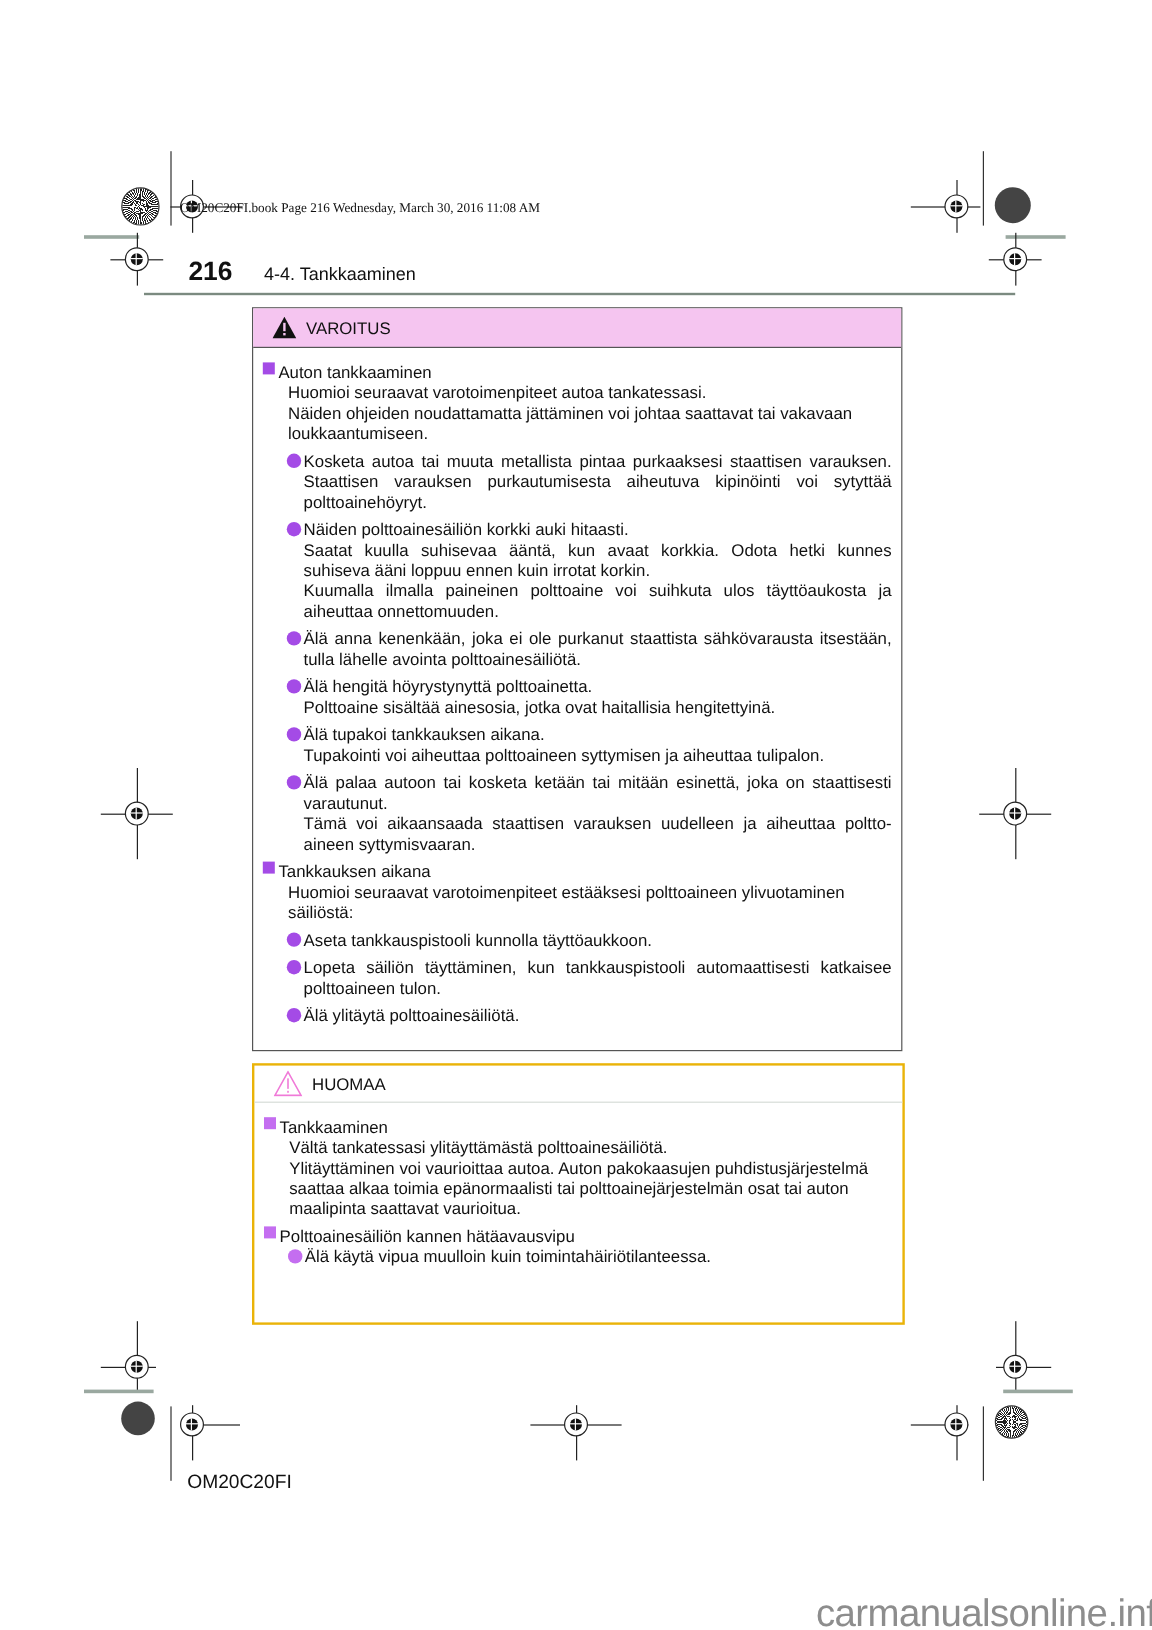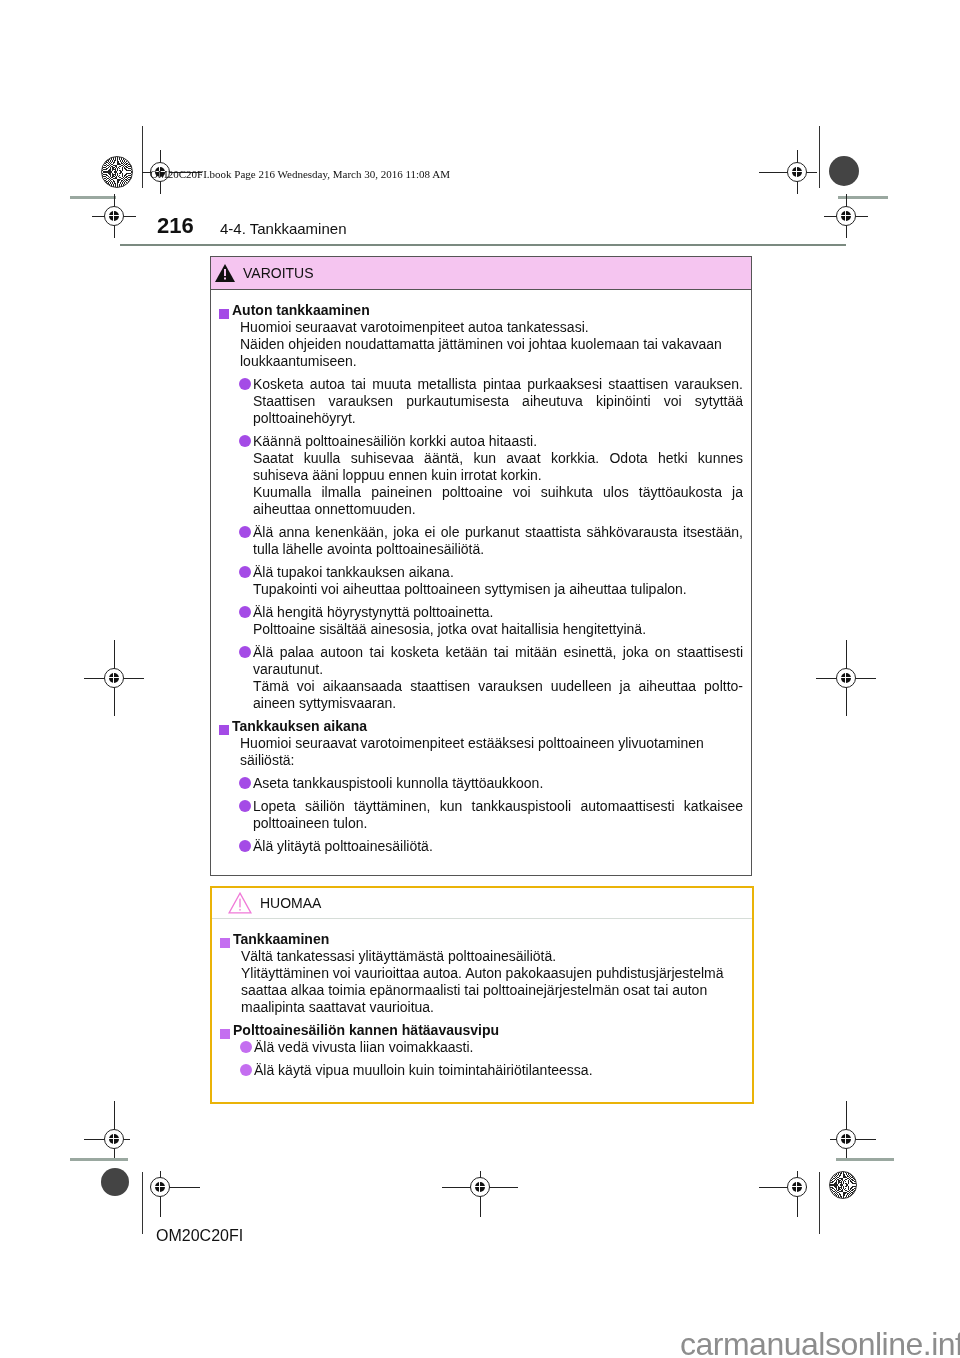--- a/index.html
+++ b/index.html
@@ -19,26 +19,26 @@
   .vline { position:absolute; width:1px; background:#333; }
   .gline { position:absolute; height:3px; background:#9aa8a0; }
 
   .bookline { position:absolute; left:150px; top:168px; font-family:"Liberation Serif", serif; font-size:11px; color:#111; }
   .pnum { position:absolute; left:157px; top:213px; font-weight:bold; font-size:22px; }
   .section { position:absolute; left:220px; top:220px; font-size:15px; }
   .hr { position:absolute; left:120px; top:244px; width:726px; height:2px; background:#7b8a80; }
 
   .box { position:absolute; left:210px; width:540px; }
   .warn { top:256px; height:618px; border:1px solid #555; }
-  .warn .head { background:#f5c5f0; height:32px; border-bottom:1px solid #555; display:flex; align-items:center; padding-left:4px; font-size:14px; }
+  .warn .head { background:#f5c5f0; height:32px; border-bottom:1px solid #555; display:flex; align-items:center; padding-left:16px; font-size:14px; }
   .note { top:886px; height:214px; border:2px solid #eab308; }
   .note .head { height:30px; border-bottom:1px solid #d6ddd8; display:flex; align-items:center; padding-left:16px; font-size:14px; }
   .icon-warn { width:20px; height:18px; margin-right:8px; }
   .body { padding:10px 8px 0 8px; font-size:14px; line-height:17px; }
-  .sub { font-weight:bold; display:flex; align-items:flex-end; margin-top:2px; }
+  .sub { font-weight:normal; display:flex; align-items:flex-start; margin-top:2px; }
   .sq { width:10px; height:10px; background:#a44be6; display:inline-block; margin-right:3px; }
   .note .sq { background:#c46ef0; }
   .para { padding-left:21px; margin-bottom:6px; }
   .bullet { display:flex; padding-left:20px; margin-bottom:6px; text-align:justify; }
   .bdot { flex:0 0 12px; height:12px; width:12px; border-radius:50%; background:#a44be6; margin-top:2px; margin-right:2px; }
   .note .bdot { background:#c46ef0; }
   .btext { flex:1; }
   .line { display:block; }
   .footer-code { position:absolute; left:156px; top:1227px; font-size:16px; }
   .watermark { position:absolute; left:680px; top:1326px; font-size:32px; color:#8d8d8d; letter-spacing:-0.5px; }
@@ -143,54 +143,54 @@
     </svg>
     <span>VAROITUS</span>
   </div>
   <div class="body" id="warn-body">
       <div class="sub">
         <span class="sq"></span>
         <span>Auton tankkaaminen</span>
       </div>
       <div class="para">
         <span class="line">Huomioi seuraavat varotoimenpiteet autoa tankatessasi.</span>
-        <span class="line">Näiden ohjeiden noudattamatta jättäminen voi johtaa kuolemaan tai vakavaan loukkaantumiseen.</span>
+        <span class="line">Näiden ohjeiden noudattamatta jättäminen voi johtaa saattavat tai vakavaan loukkaantumiseen.</span>
       </div>
       <div class="bullet">
         <span class="bdot"></span>
         <div class="btext">
           <span class="line">Kosketa autoa tai muuta metallista pintaa purkaaksesi staattisen varauksen. Staattisen varauksen purkautumisesta aiheutuva kipinöinti voi sytyttää polttoainehöyryt.</span>
         </div>
       </div>
       <div class="bullet">
         <span class="bdot"></span>
         <div class="btext">
-          <span class="line">Käännä polttoainesäiliön korkki autoa hitaasti.</span>
+          <span class="line">Näiden polttoainesäiliön korkki auki hitaasti.</span>
           <span class="line">Saatat kuulla suhisevaa ääntä, kun avaat korkkia. Odota hetki kunnes suhiseva ääni loppuu ennen kuin irrotat korkin.</span>
           <span class="line">Kuumalla ilmalla paineinen polttoaine voi suihkuta ulos täyttöaukosta ja aiheuttaa onnettomuuden.</span>
         </div>
       </div>
       <div class="bullet">
         <span class="bdot"></span>
         <div class="btext">
           <span class="line">Älä anna kenenkään, joka ei ole purkanut staattista sähkövarausta itsestään, tulla lähelle avointa polttoainesäiliötä.</span>
         </div>
       </div>
       <div class="bullet">
         <span class="bdot"></span>
         <div class="btext">
+          <span class="line">Älä hengitä höyrystynyttä polttoainetta.</span>
+          <span class="line">Polttoaine sisältää ainesosia, jotka ovat haitallisia hengitettyinä.</span>
+        </div>
+      </div>
+      <div class="bullet">
+        <span class="bdot"></span>
+        <div class="btext">
           <span class="line">Älä tupakoi tankkauksen aikana.</span>
           <span class="line">Tupakointi voi aiheuttaa polttoaineen syttymisen ja aiheuttaa tulipalon.</span>
-        </div>
-      </div>
-      <div class="bullet">
-        <span class="bdot"></span>
-        <div class="btext">
-          <span class="line">Älä hengitä höyrystynyttä polttoainetta.</span>
-          <span class="line">Polttoaine sisältää ainesosia, jotka ovat haitallisia hengitettyinä.</span>
         </div>
       </div>
       <div class="bullet">
         <span class="bdot"></span>
         <div class="btext">
           <span class="line">Älä palaa autoon tai kosketa ketään tai mitään esinettä, joka on staattisesti varautunut.</span>
           <span class="line">Tämä voi aikaansaada staattisen varauksen uudelleen ja aiheuttaa poltto-aineen syttymisvaaran.</span>
         </div>
       </div>
       <div class="sub">
@@ -239,26 +239,20 @@
         <span class="line">Vältä tankatessasi ylitäyttämästä polttoainesäiliötä.</span>
         <span class="line">Ylitäyttäminen voi vaurioittaa autoa. Auton pakokaasujen puhdistusjärjestelmä saattaa alkaa toimia epänormaalisti tai polttoainejärjestelmän osat tai auton maalipinta saattavat vaurioitua.</span>
       </div>
       <div class="sub">
         <span class="sq"></span>
         <span>Polttoainesäiliön kannen hätäavausvipu</span>
       </div>
       <div class="bullet">
         <span class="bdot"></span>
         <div class="btext">
-          <span class="line">Älä vedä vivusta liian voimakkaasti.</span>
-        </div>
-      </div>
-      <div class="bullet">
-        <span class="bdot"></span>
-        <div class="btext">
           <span class="line">Älä käytä vipua muulloin kuin toimintahäiriötilanteessa.</span>
         </div>
       </div>
     </div>
 </div>
 
 <div class="footer-code">OM20C20FI</div>
 <div class="watermark">carmanualsonline.info</div>
 
 </body></html>

